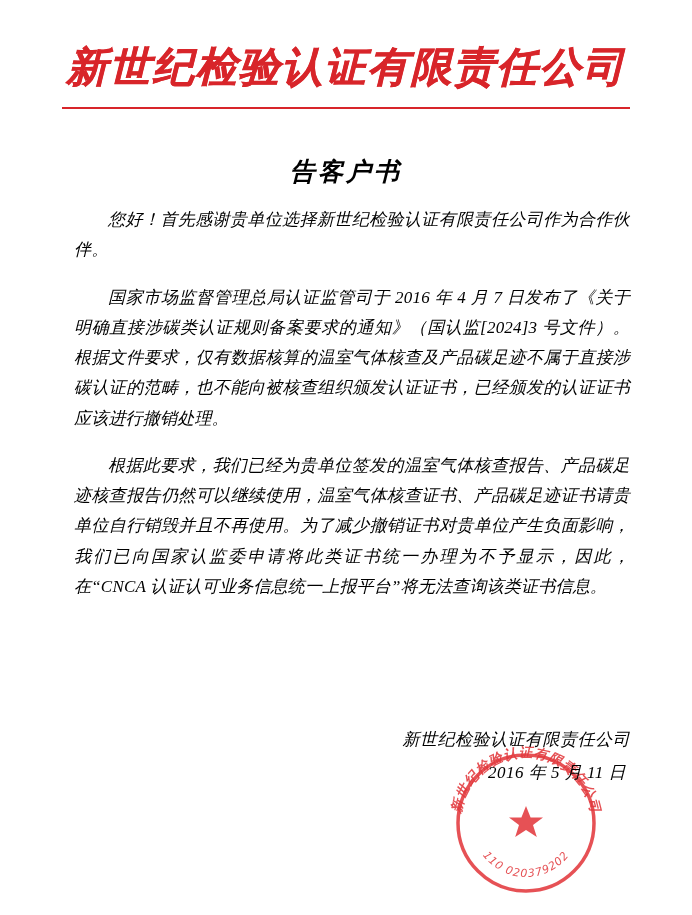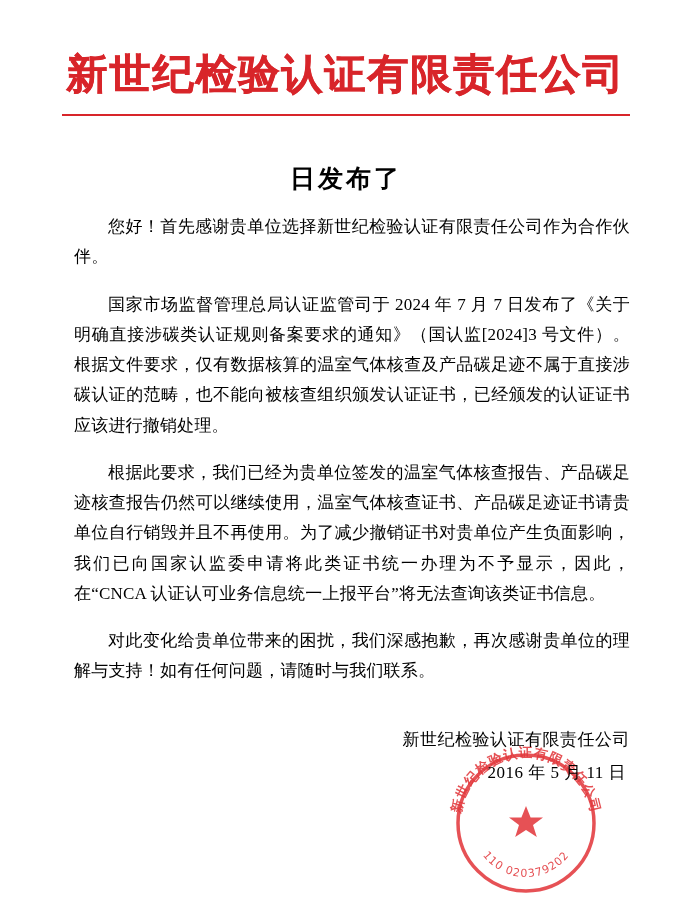--- a/index.html
+++ b/index.html
@@ -13,21 +13,22 @@
     font-family: "Liberation Serif", "DejaVu Serif", serif;
     color: #000000;
     overflow: hidden;
     position: relative;
   }
   .page {
     position: relative;
     width: 692px;
     height: 831px;
     box-sizing: border-box;
-    padding: 7px 62px;
+    padding: 0 62px;
+    font-style: italic;
   }
   
   .letterhead {
     text-align: center;
     padding-top: 44px;
   }
   .letterhead-title {
     font-family: "DejaVu Sans", "Liberation Sans", sans-serif;
     font-size: 41px;
     font-weight: bold;
@@ -119,27 +120,26 @@
 </head>
 <body>
 
 <div class="page">
 
   <div class="letterhead">
     <div class="letterhead-title">新世纪检验认证有限责任公司</div>
     <div class="letterhead-rule"></div>
   </div>
 
-  <div class="doc-title">日发布了</div>
+  <div class="doc-title">告客户书</div>
 
 
   <div class="para">您好！首先感谢贵单位选择新世纪检验认证有限责任公司作为合作伙伴。</div>
-  <div class="para">国家市场监督管理总局认证监管司于 2024 年 7 月 7 日发布了《关于明确直接涉碳类认证规则备案要求的通知》（国认监[2024]3 号文件）。根据文件要求，仅有数据核算的温室气体核查及产品碳足迹不属于直接涉碳认证的范畴，也不能向被核查组织颁发认证证书，已经颁发的认证证书应该进行撤销处理。</div>
+  <div class="para">国家市场监督管理总局认证监管司于 2016 年 4 月 7 日发布了《关于明确直接涉碳类认证规则备案要求的通知》（国认监[2024]3 号文件）。根据文件要求，仅有数据核算的温室气体核查及产品碳足迹不属于直接涉碳认证的范畴，也不能向被核查组织颁发认证证书，已经颁发的认证证书应该进行撤销处理。</div>
   <div class="para">根据此要求，我们已经为贵单位签发的温室气体核查报告、产品碳足迹核查报告仍然可以继续使用，温室气体核查证书、产品碳足迹证书请贵单位自行销毁并且不再使用。为了减少撤销证书对贵单位产生负面影响，我们已向国家认监委申请将此类证书统一办理为不予显示，因此，在“CNCA 认证认可业务信息统一上报平台”将无法查询该类证书信息。</div>
-  <div class="para">对此变化给贵单位带来的困扰，我们深感抱歉，再次感谢贵单位的理解与支持！如有任何问题，请随时与我们联系。</div>
 
   <div class="seal">
     <svg width="172" height="172" viewBox="0 0 172 172" xmlns="http://www.w3.org/2000/svg">
       <defs>
         <path id="sealArcTop" d="M 20 86 A 66 66 0 0 1 152 86"></path>
         <path id="sealArcBottom" d="M 32 86 A 54 54 0 0 0 140 86"></path>
       </defs>
       <circle cx="86" cy="86" r="68" fill="none" stroke="#e2393d" stroke-width="3.5" opacity="0.88"></circle>
       <g opacity="0.88">
         <text class="seal-text">

